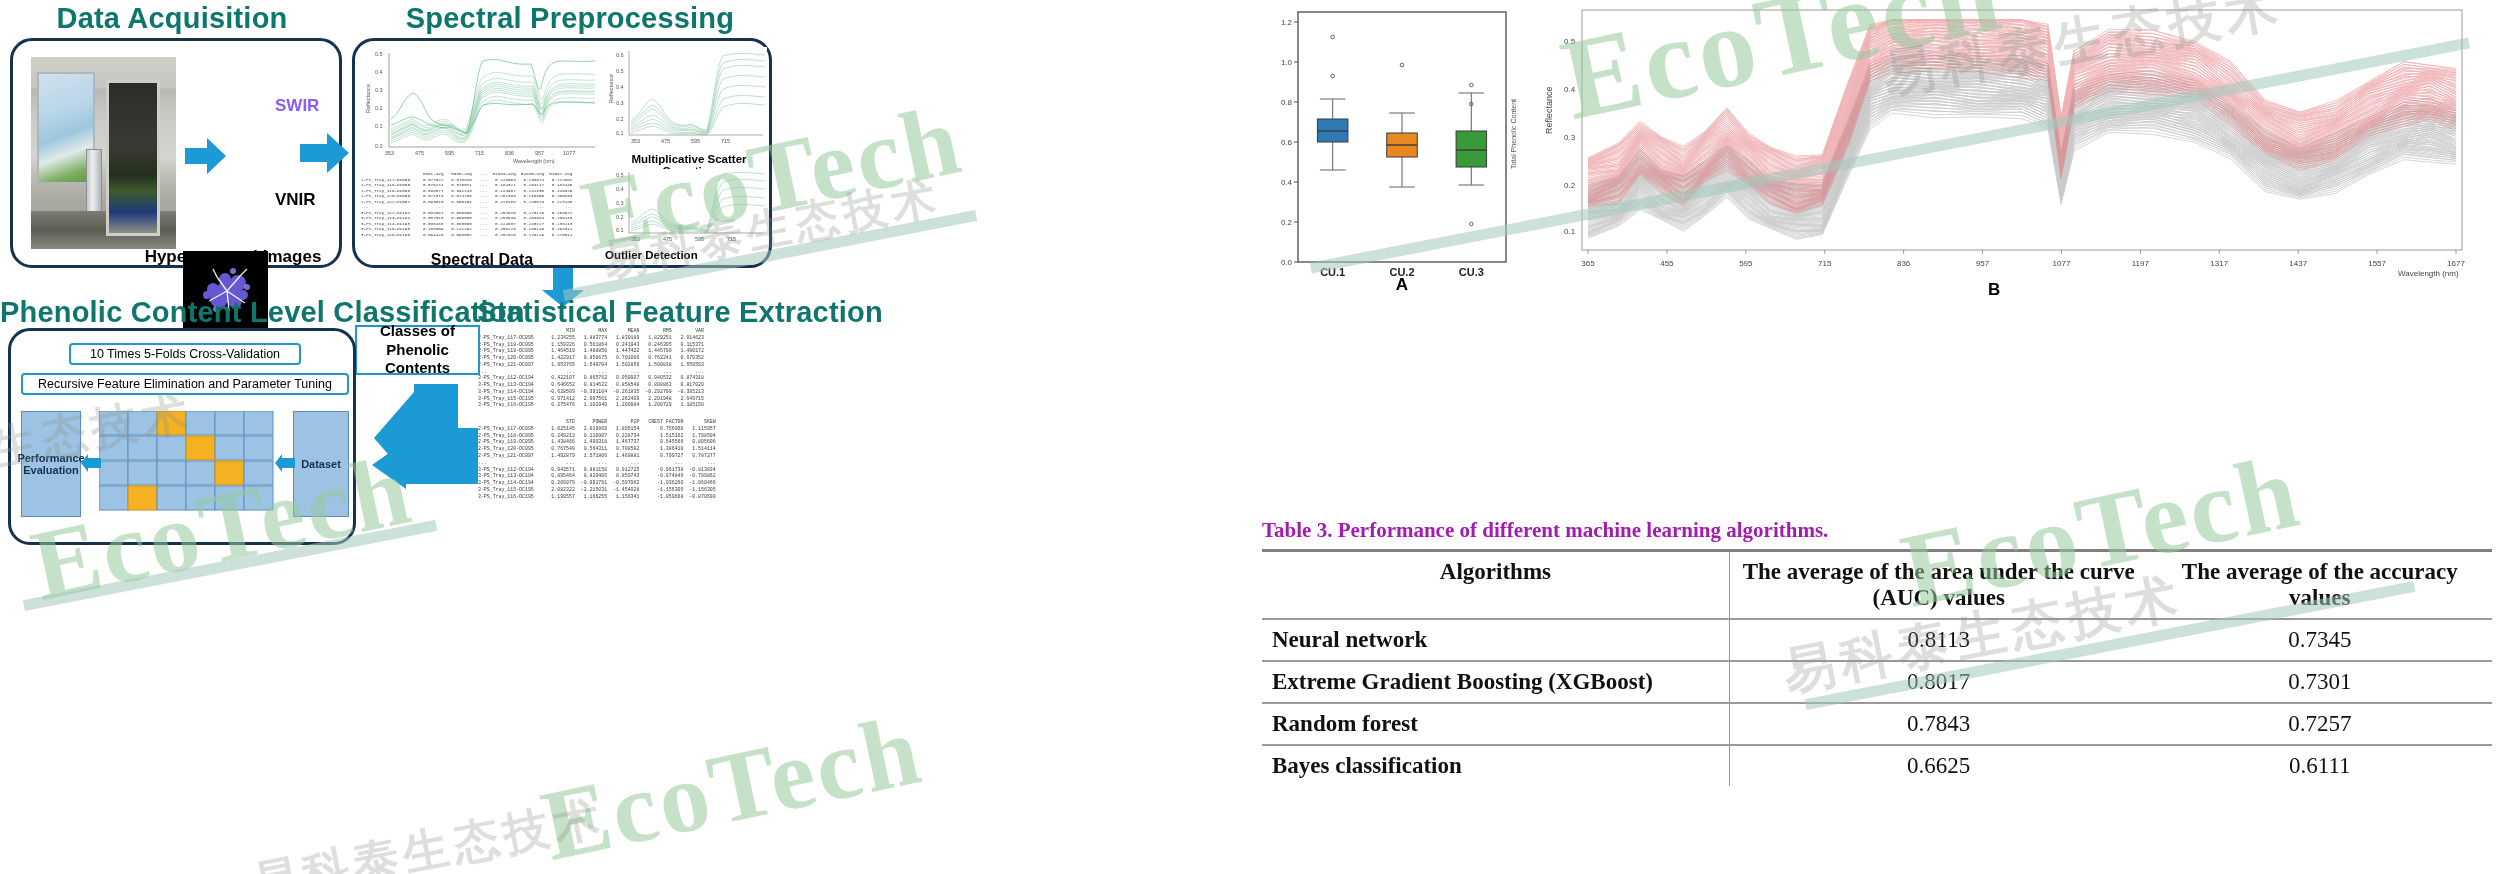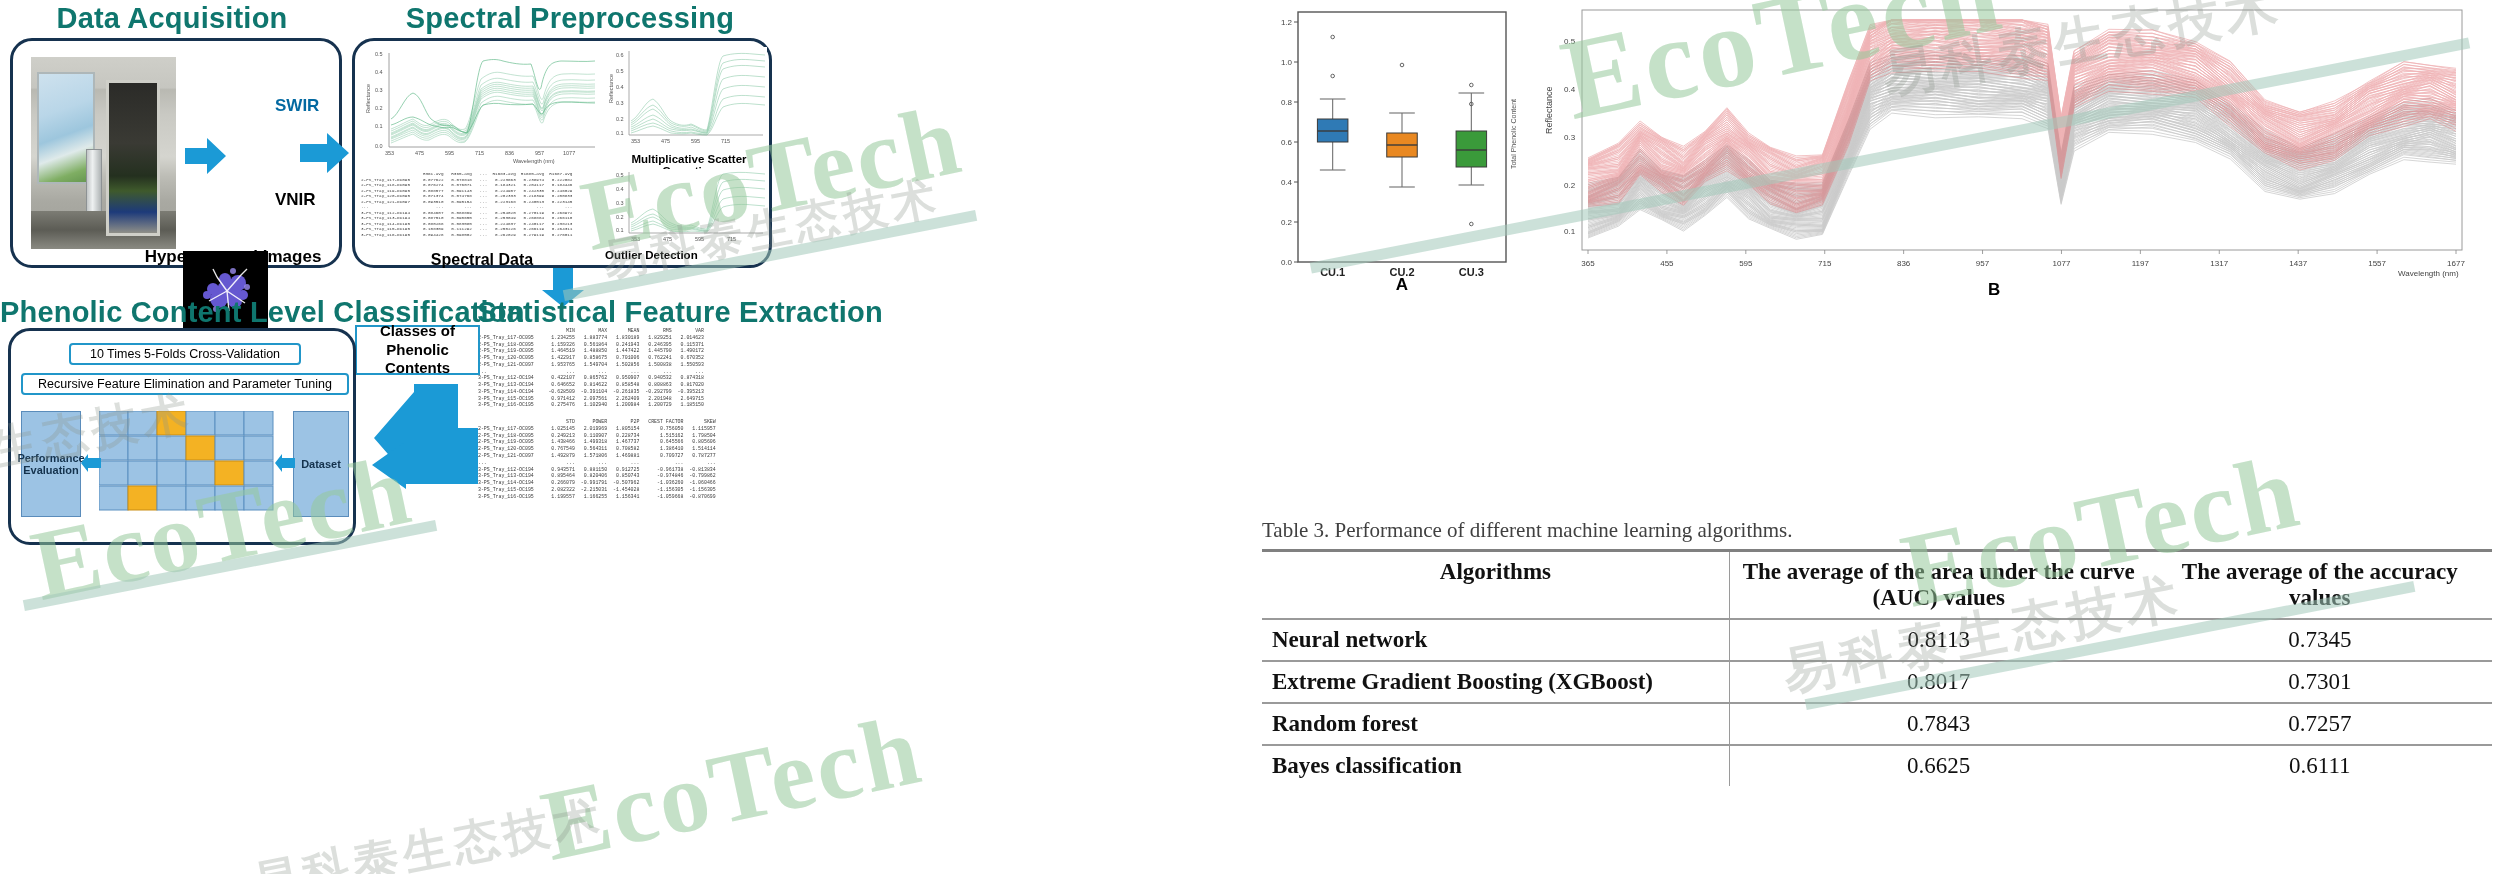--- a/index.html
+++ b/index.html
@@ -95,21 +95,21 @@
   .side-card {
     background:#9cc3e4; border:1px solid #5a8cbb;
     display:flex; align-items:center; justify-content:center;
     font-size:11px; font-weight:bold; color:#14324d; text-align:center;
     padding:2px;
   }
 
   
   .t3-title{
     font-family:"Liberation Serif", serif;
-    font-weight:normal; font-size:21px; color:#404040;
+    font-weight:bold; font-size:21px; color:#a21caf;
   }
   table.t3 {
     border-collapse:collapse;
     width:100%;
     font-family:"Liberation Serif", serif;
     font-size:23px;
     color:#111;
   }
   table.t3 th, table.t3 td { padding:7px 10px; vertical-align:top; }
   table.t3 thead th { font-weight:bold; }
@@ -173,21 +173,21 @@
       <g stroke="#ffffff" stroke-width="1.4" fill="none" opacity=".9">
         <path d="M44 40 L34 26 M44 40 L58 24 M44 40 L26 50 M44 40 L62 52 M44 40 L46 60 M34 26 L30 18 M58 24 L64 18"></path>
       </g>
       <g fill="#9b8df0" opacity=".8">
         <circle cx="50" cy="20" r="3"></circle>
           <circle cx="64" cy="36" r="3"></circle>
           <circle cx="33" cy="58" r="3"></circle>
       </g>
     </svg>
   </div>
-  <div class="abs" style="left:262px; top:55px; font-size:17px; font-weight:bold; color:#0369a1;">SWIR</div>
+  <div class="abs" style="left:262px; top:55px; font-size:17px; font-weight:bold; color:#8b5cf6;">SWIR</div>
 
   <div class="abs hsi-img" style="left:170px; top:112px; width:85px; height:88px;">
     <svg width="85" height="88" viewBox="0 0 85 88">
       <g fill="#3c9e4f" opacity=".95">
         <circle cx="46" cy="40" r="11"></circle>
           <circle cx="36" cy="48" r="8"></circle>
         <circle cx="55" cy="32" r="8"></circle>
           <circle cx="30" cy="38" r="6"></circle>
         <circle cx="52" cy="52" r="6"></circle>
           <circle cx="42" cy="26" r="6"></circle>

